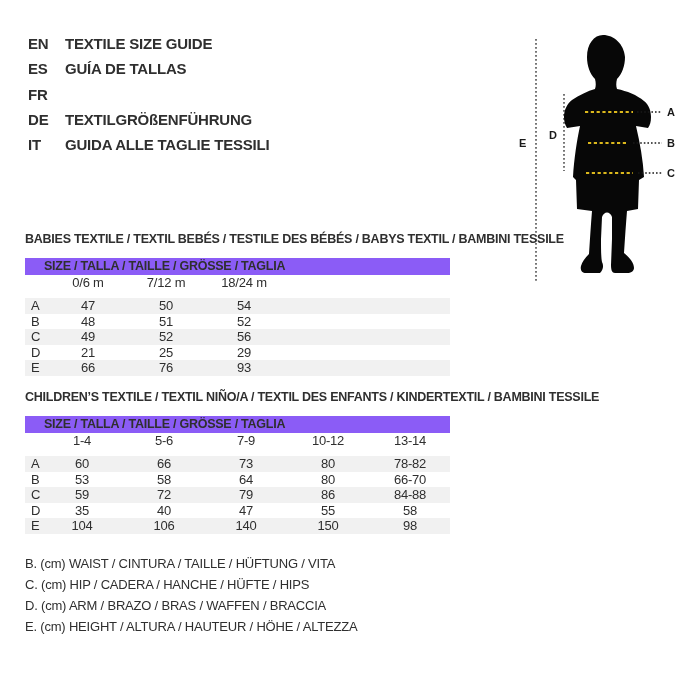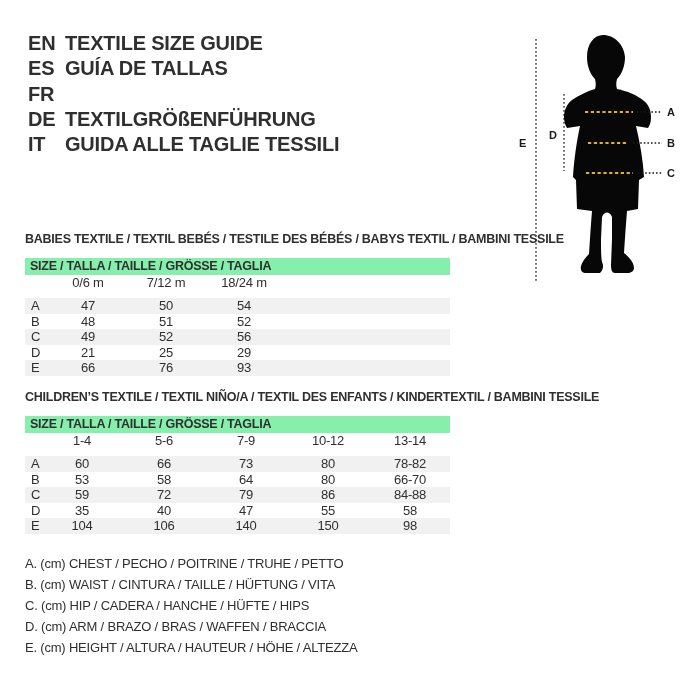--- a/index.html
+++ b/index.html
@@ -4,36 +4,36 @@
 <style>
   * { margin:0; padding:0; box-sizing:border-box; }
   html,body { background:#ffffff; }
   #canvas {
     position:relative; width:700px; height:700px; background:#ffffff;
     font-family:"Liberation Sans", sans-serif; color:#2f2f2f; overflow:hidden;
   }
 
   
   .lang-list { position:absolute; left:28px; top:36px; }
-  .lang-row { display:flex; font-size:20px; font-weight:700; letter-spacing:-0.2px; line-height:15px; margin-bottom:10.3px; }
+  .lang-row { display:flex; font-size:15px; font-weight:700; letter-spacing:-0.2px; line-height:15px; margin-bottom:10.3px; }
   .lang-code { width:37px; flex:0 0 37px; }
 
   
   .figure { position:absolute; left:500px; top:25px; width:200px; height:260px; }
 
   
   .section-heading { position:absolute; left:25px; font-size:12.5px; font-weight:700; letter-spacing:-0.25px; white-space:nowrap; }
   #babies-heading { top:232px; }
   #children-heading { top:390px; }
 
   
   .size-table { position:absolute; left:25px; width:425px; }
   #babies-table { top:258px; }
   #children-table { top:416px; }
-  .size-bar { height:17px; line-height:17px; background:#86efac; font-size:12.5px; font-weight:700; letter-spacing:-0.25px; padding-left:5px; white-space:nowrap; }
+  .size-bar { height:17px; line-height:17px; background:#8b5cf6; font-size:12.5px; font-weight:700; letter-spacing:-0.25px; padding-left:19px; white-space:nowrap; }
   .t-row { display:grid; height:15.6px; line-height:15.6px; font-size:13px; letter-spacing:-0.2px; }
   .t-row.col-head { height:23px; line-height:16px; }
   .babies-grid { grid-template-columns:24px 78px 78px 78px; }
   .children-grid { grid-template-columns:16px 82px 82px 82px 82px 82px; }
   .t-row.alt { background:#f1f1f1; }
   .t-cell { text-align:center; }
   .t-label { text-align:left; padding-left:6px; }
 
   
   .legend { position:absolute; left:25px; top:553px; font-size:13px; letter-spacing:-0.2px; line-height:21px; }
@@ -193,20 +193,19 @@
       <span class="t-label">E</span>
       <span class="t-cell">104</span>
       <span class="t-cell">106</span>
       <span class="t-cell">140</span>
       <span class="t-cell">150</span>
       <span class="t-cell">98</span>
     </div>
   </div>
 
   <div class="legend">
-    <div class="legend-line">A. (cm) CHEST / PECHO / POITRINE / TRUHE / PETTO</div>
     <div class="legend-line">B. (cm) WAIST / CINTURA / TAILLE / HÜFTUNG / VITA</div>
     <div class="legend-line">C. (cm) HIP / CADERA / HANCHE / HÜFTE / HIPS</div>
     <div class="legend-line">D. (cm) ARM / BRAZO / BRAS / WAFFEN / BRACCIA</div>
     <div class="legend-line">E. (cm) HEIGHT / ALTURA / HAUTEUR / HÖHE / ALTEZZA</div>
   </div>
 
 </div>
 
 </body></html>

